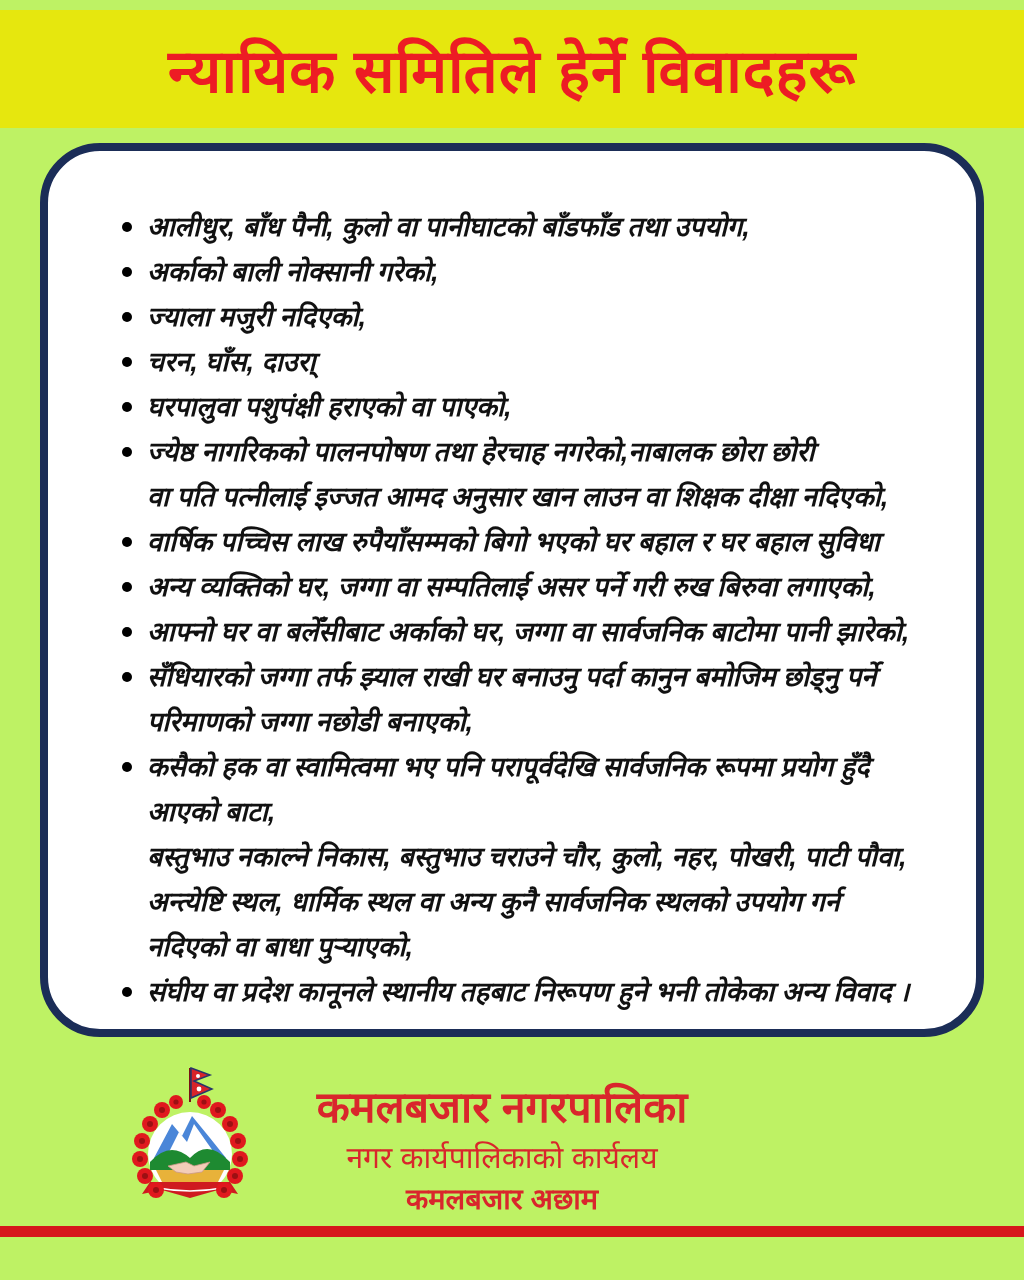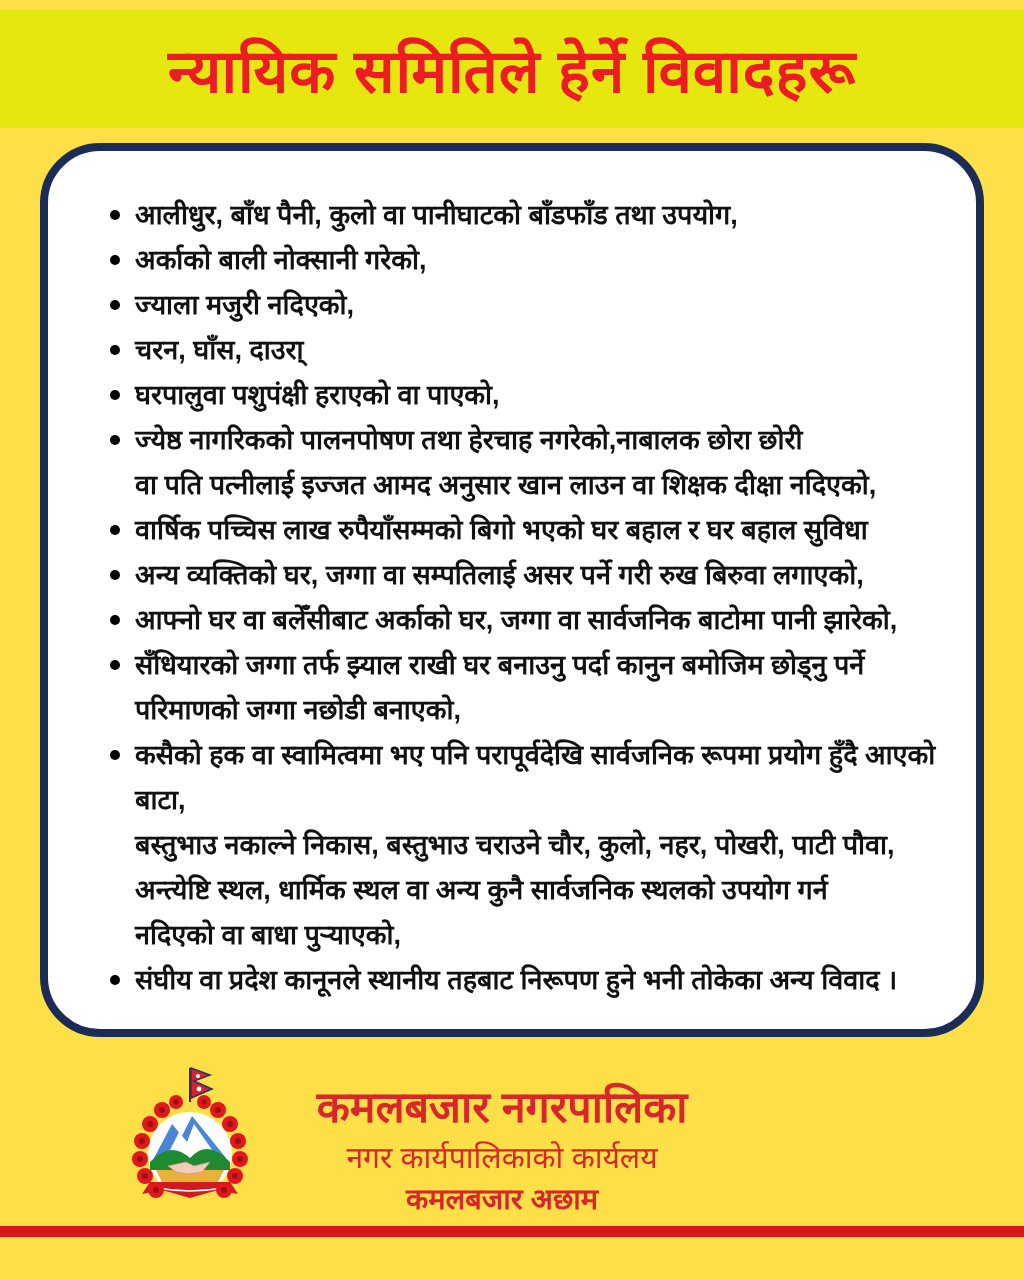--- a/index.html
+++ b/index.html
@@ -1,19 +1,19 @@
 <!DOCTYPE html>
 <html style="--band-yellow: #e6e70e; --title-red: #ed1c24; --border-navy: #1b2d57; --text-black: #111111; --footer-red: #d9262c; --stripe-red: #d6171c;"><head>
 <meta charset="utf-8">
 <style>
   html,body{margin:0;padding:0;background:#ffffff;}
   .page{
     position:relative;
     width:1024px;height:1280px;
-    background:#fde047;
+    background:#bef264;
     overflow:hidden;
     font-family:"Liberation Sans","DejaVu Sans",sans-serif;
   }
 
   
   .title-band{
     position:absolute;left:0;top:10px;width:1024px;height:118px;
     background:var(--band-yellow,#e6e70e);
     display:flex;align-items:center;justify-content:center;
   }
@@ -29,22 +29,23 @@
   
   .card{
     position:absolute;left:40px;top:143px;width:944px;height:894px;
     box-sizing:border-box;
     border:8px solid var(--border-navy,#1b2d57);
     border-radius:60px;
     background:#ffffff;
   }
   ul.disputes{
     list-style:none;
-    margin:0;
+    margin:12px;
     padding:42px 30px 0 62px;
+    font-style:italic;
   }
   ul.disputes li{
     display:flex;
     align-items:flex-start;
     gap:15px;
     font-size:27px;
     line-height:45px;
     font-weight:600;
     color:var(--text-black,#111111);
   }

